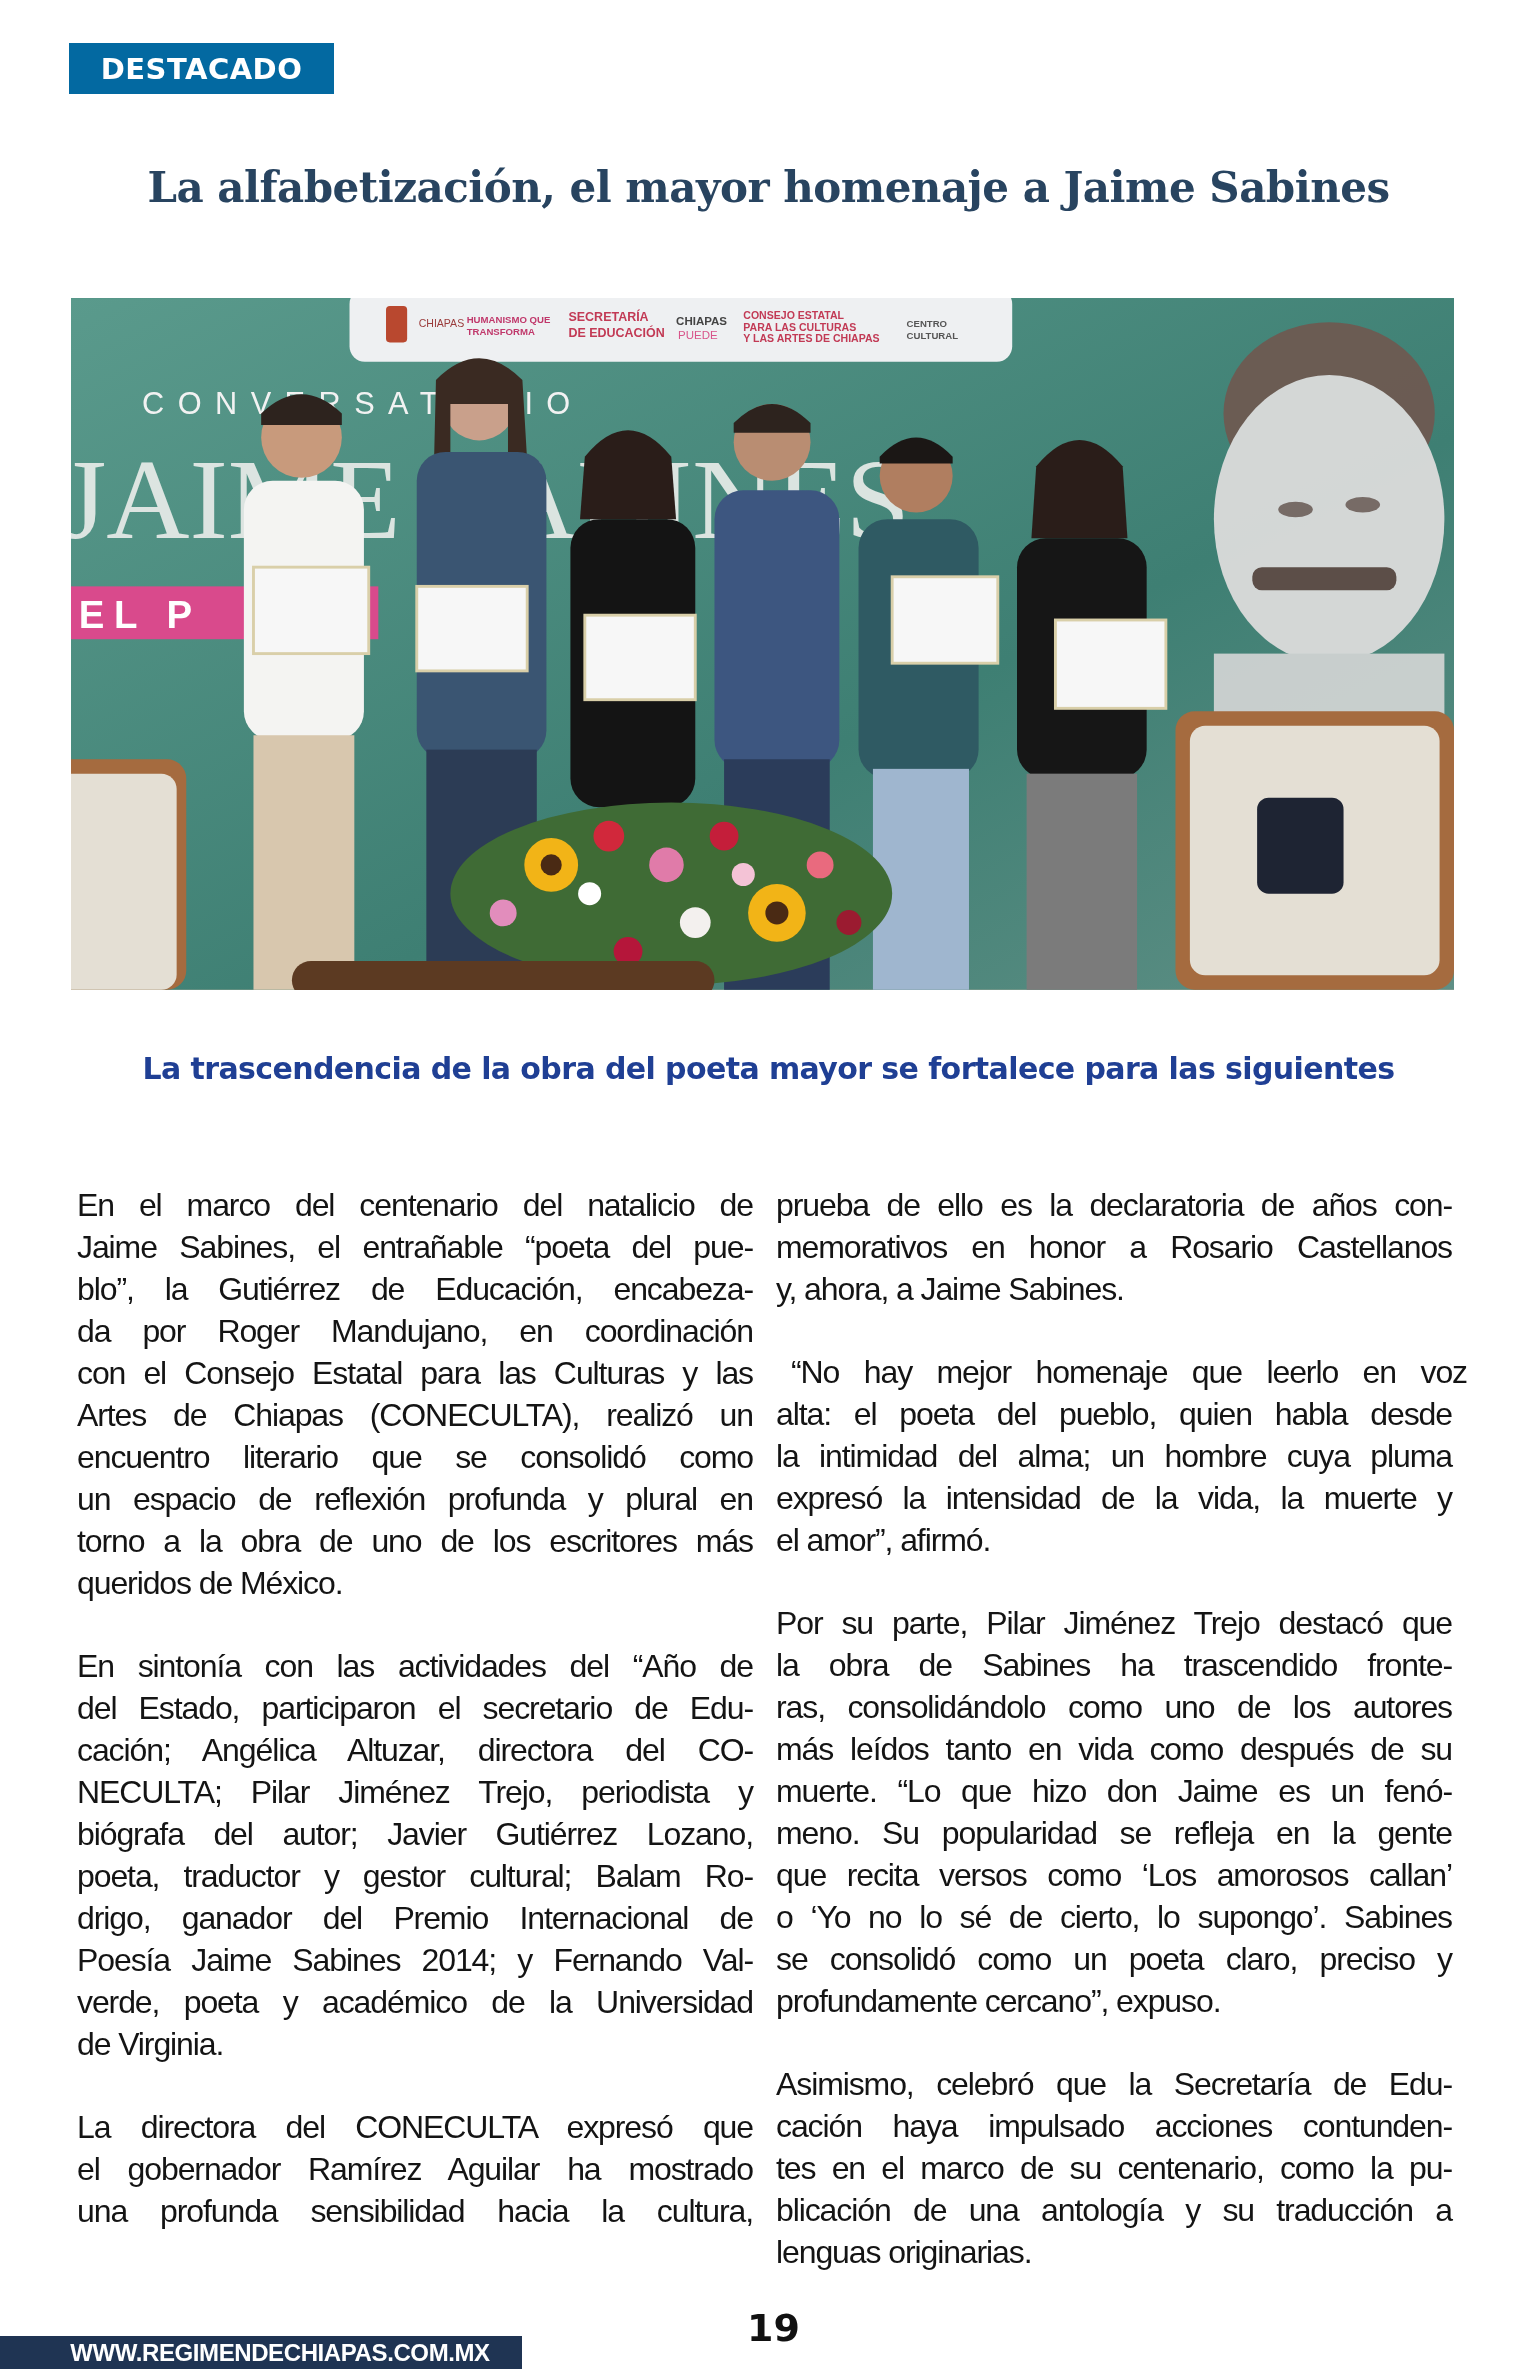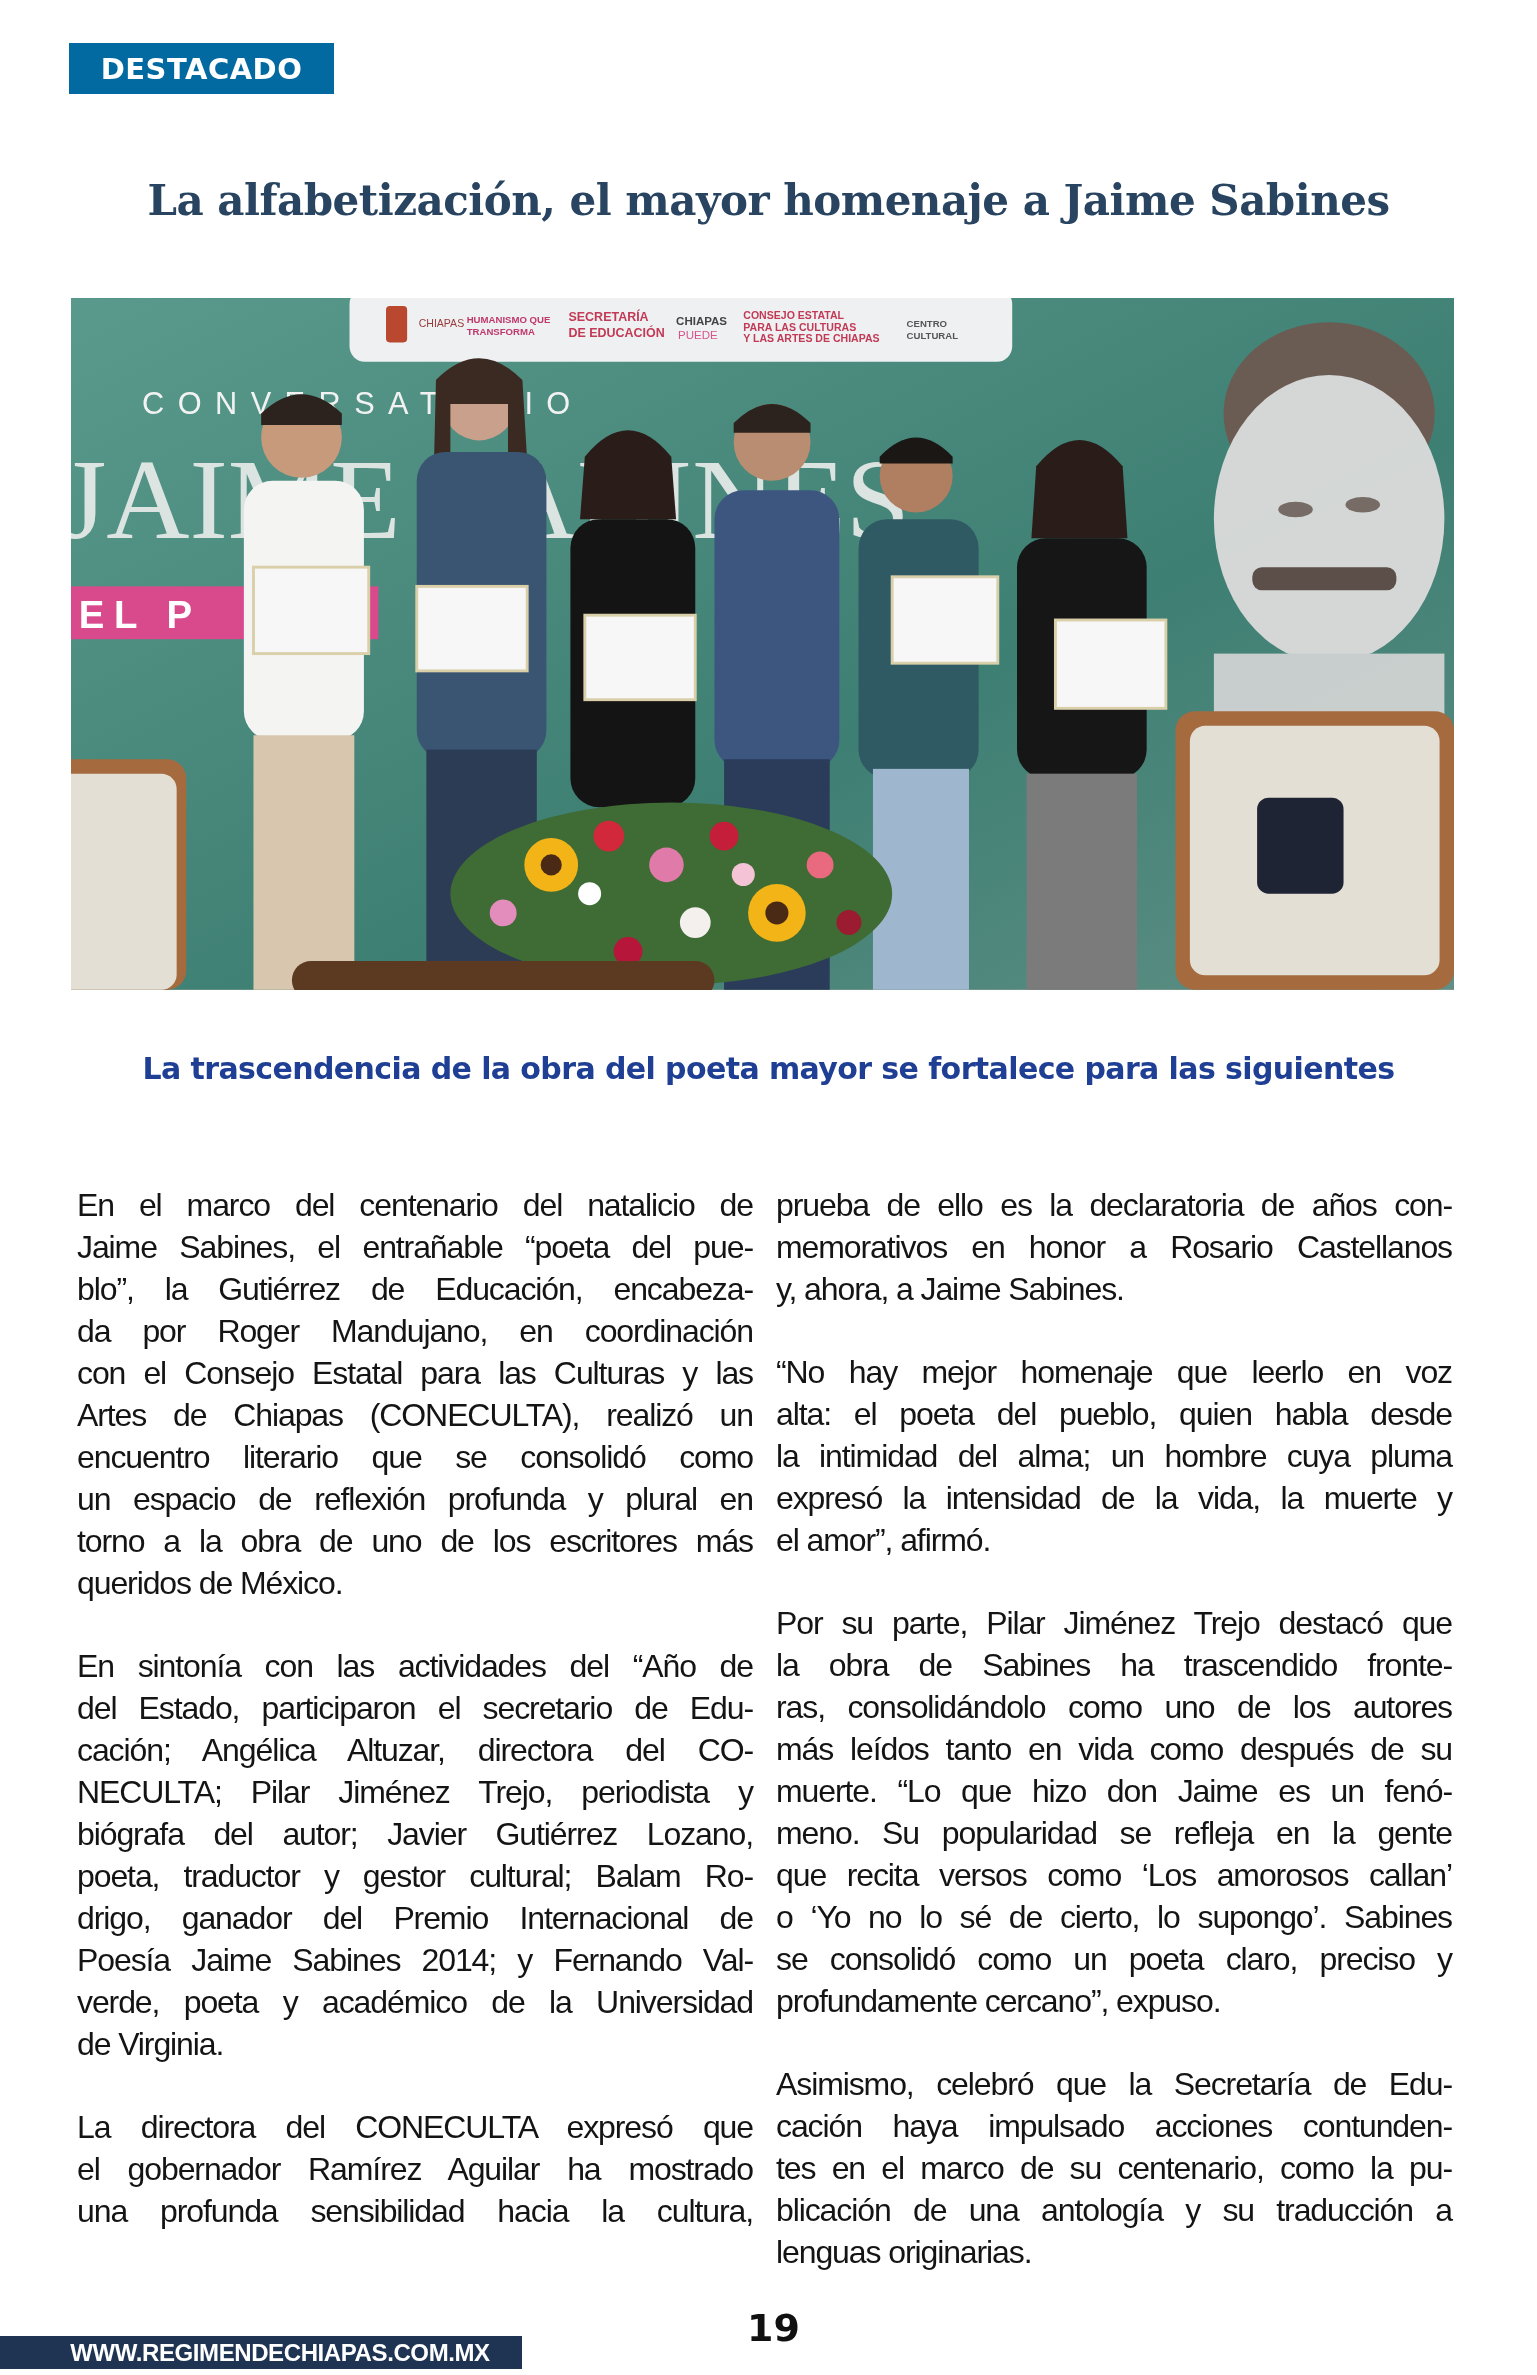--- a/index.html
+++ b/index.html
@@ -6,21 +6,21 @@
   body { width: 1537px; height: 2376px; position: relative; overflow: hidden; font-family: "Liberation Sans", sans-serif; }
 
   .badge {
     position: absolute; left: 69px; top: 43px; width: 265px; height: 51px;
     background: #0369a1; color: #ffffff;
     display: flex; align-items: center; justify-content: center;
     font-family: "DejaVu Sans", sans-serif; font-weight: bold; font-size: 29px; letter-spacing: 0.5px;
   }
 
   .title {
-    position: absolute; left: 0; top: 176px; width: 1537px; text-align: center;
+    position: absolute; left: 0; top: 163px; width: 1537px; text-align: center;
     font-family: "DejaVu Serif", serif; font-weight: bold; font-size: 42px;
     color: #284460; letter-spacing: -0.5px;
   }
 
   .photo {
     position: absolute; left: 71px; top: 298px; width: 1383px; height: 692px; overflow: hidden;
     background: linear-gradient(180deg, #4f8f82 0%, #3f7f74 45%, #5c8c80 70%, #c9b9a4 100%);
   }
   .photo svg { position: absolute; left: 0; top: 0; width: 1383px; height: 692px; }
 
@@ -216,21 +216,21 @@
       <span class="line" style="white-space: nowrap; display: block; width: 676px;">una profunda sensibilidad hacia la cultura,</span>
     </div>
   </div>
 <div class="col right">
     <div class="para">
       <span class="line" style="white-space: nowrap; display: block; width: 676px;">prueba de ello es la declaratoria de años con-</span>
       <span class="line" style="white-space: nowrap; display: block; width: 676px;">memorativos en honor a Rosario Castellanos</span>
       <span class="line last" style="white-space: nowrap; display: block; width: 676px;">y, ahora, a Jaime Sabines.</span>
     </div>
     <div class="para">
-      <span class="line" style="white-space: nowrap; display: block; width: 676px;">“No hay mejor homenaje que leerlo en voz</span>
+      <span class="line" style="white-space: nowrap; display: block; width: 676px; margin-left: 15px;">“No hay mejor homenaje que leerlo en voz</span>
       <span class="line" style="white-space: nowrap; display: block; width: 676px;">alta: el poeta del pueblo, quien habla desde</span>
       <span class="line" style="white-space: nowrap; display: block; width: 676px;">la intimidad del alma; un hombre cuya pluma</span>
       <span class="line" style="white-space: nowrap; display: block; width: 676px;">expresó la intensidad de la vida, la muerte y</span>
       <span class="line last" style="white-space: nowrap; display: block; width: 676px;">el amor”, afirmó.</span>
     </div>
     <div class="para">
       <span class="line" style="white-space: nowrap; display: block; width: 676px;">Por su parte, Pilar Jiménez Trejo destacó que</span>
       <span class="line" style="white-space: nowrap; display: block; width: 676px;">la obra de Sabines ha trascendido fronte-</span>
       <span class="line" style="white-space: nowrap; display: block; width: 676px;">ras, consolidándolo como uno de los autores</span>
       <span class="line" style="white-space: nowrap; display: block; width: 676px;">más leídos tanto en vida como después de su</span>

